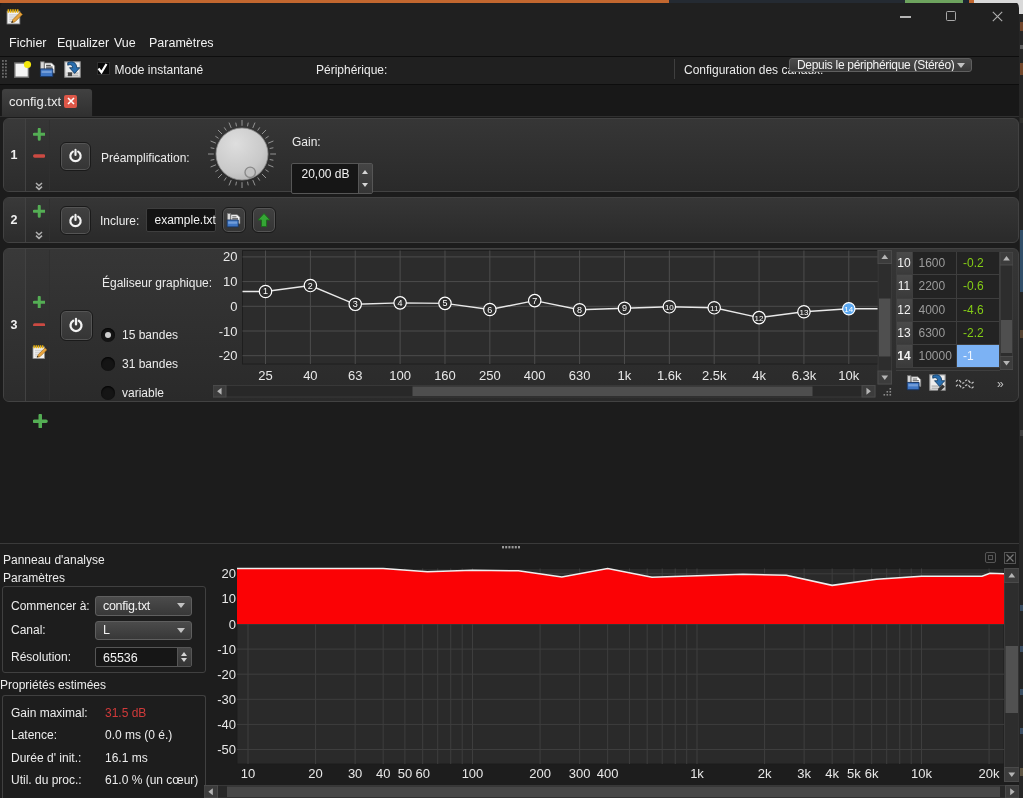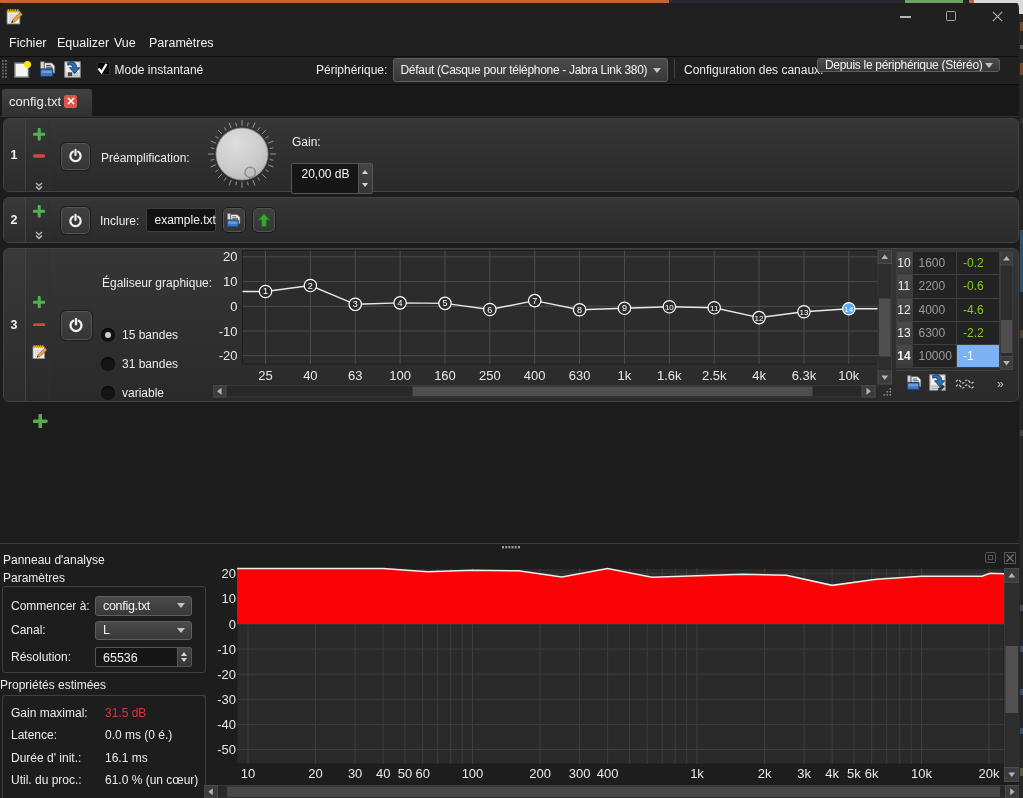--- a/index.html
+++ b/index.html
@@ -69,24 +69,23 @@
       <path d="M3 11h10M3 12.8h10" stroke="#999" stroke-width="0.8"></path>
       <rect x="4.2" y="10.4" width="3.4" height="3.2" fill="#444"></rect>
       <path d="M4 2.2c4.5-1.8 7.5.3 7.5 4.3h2.6l-4.3 4.8-4.3-4.8h2.6C8 4.3 6.5 3.3 4 4.4z" fill="#2a6fb0" stroke="#10365c" stroke-width="0.7"></path>
     </svg>
 <div class="abs" style="left:97px;top:61.5px;width:13px;height:13px;background:#0a0a0a;border:1px solid #2f2f2f"></div>
 <svg class="abs" style="left:96px;top:59px" width="14" height="16" viewBox="0 0 14 16">
       <path d="M2.5 9.5 L5.5 13.3 L10.5 5" stroke="#fff" stroke-width="2.2" fill="none"></path>
     </svg>
 <div class="t" style="left:114.5px;top:63px">Mode instantané</div>
 <div class="t" style="left:316px;top:63px">Périphérique:</div>
-<div class="dd" style="left:392.5px;top:58px;width:275px;height:24px">Défaut (Casque pour téléphone - Jabra Link 380)<span class="ar"></span></div>
 <div class="abs" style="left:674px;top:59px;width:1px;height:20px;background:#3f3f3f"></div>
 <div class="t" style="left:684px;top:63px">Configuration des canaux:</div>
-<div class="dd" style="left:817px;top:58px;width:183px;height:14px">Depuis le périphérique (Stéréo)<span class="ar"></span></div>
+<div class="dd" style="left:789px;top:58px;width:183px;height:14px">Depuis le périphérique (Stéréo)<span class="ar"></span></div>
 <div class="abs" style="left:0;top:83.5px;width:1019px;height:1px;background:#0d0d0d"></div>
 <div class="abs" style="left:0;top:84.5px;width:1019px;height:31px;background:#181818"></div>
 <div class="abs" style="left:1px;top:87.5px;width:92px;height:28px;background:linear-gradient(#414141,#303030);border:1px solid #1a1a1a;border-bottom:none;border-radius:4px 4px 0 0"></div>
 <div class="t" style="left:9px;top:94px;font-size:13px">config.txt</div>
 <div class="abs" style="left:64px;top:94.5px;width:13px;height:13px;background:#dd5748;border-radius:2px"></div>
 <svg class="abs" style="left:66.5px;top:97px" width="8" height="8" viewBox="0 0 8 8">
       <path d="M1 1 L7 7 M7 1 L1 7" stroke="#fff" stroke-width="1.6"></path>
     </svg>
 <div class="abs" style="left:0;top:115.5px;width:1019px;height:427.5px;background:#1c1c1c;border-top:1.5px solid #303030"></div>
 <div class="rowpanel" style="top:118px;height:74px">

